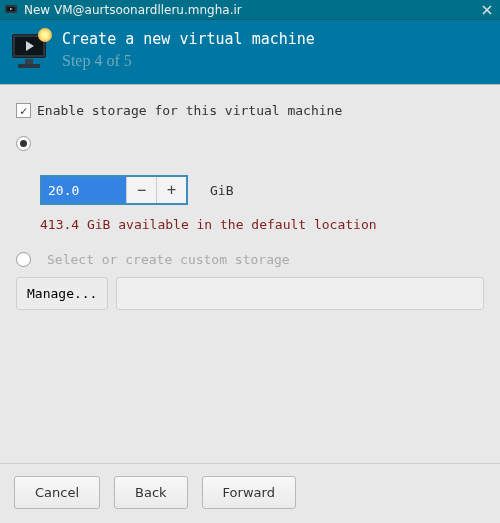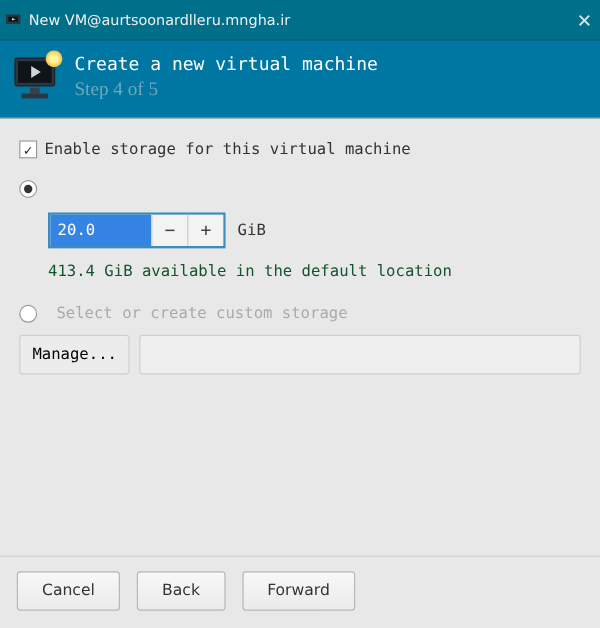--- a/index.html
+++ b/index.html
@@ -10,21 +10,21 @@
     color: #333;
     background: #e8e8e8;
     width: 500px;
     height: 523px;
     overflow: hidden;
     display: flex;
     flex-direction: column;
   }
   .titlebar {
     background: #006f8a;
-    height: 34px;
+    height: 20px;
     display: flex;
     align-items: center;
     color: #e0e0e0;
     padding: 0 4px;
     font-size: 12px;
     border-bottom: 1px solid #005a70;
   }
   .titlebar .appicon {
     width: 14px; height: 14px;
     margin-right: 6px;
@@ -104,21 +104,21 @@
   }
   .radio {
     width: 15px; height: 15px;
     border: 1px solid #9a9a9a;
     border-radius: 50%;
     background: #fff;
     display: flex; align-items: center; justify-content: center;
   }
   .radio .dot { width: 7px; height: 7px; border-radius: 50%; background: #333; }
   .indent1 { margin-left: 24px; }
-  .spinner-row { display: flex; align-items: center; gap: 10px; margin-top: 12px; }
+  .spinner-row { display: flex; align-items: center; gap: 22px; margin-top: 24px; }
   .spinner {
     display: flex;
     border: 2px solid #3c8dbc;
     background: #fff;
     height: 30px;
   }
   .spinner input {
     border: none; outline: none;
     width: 84px; padding: 0 6px;
     font-family: "DejaVu Sans Mono", monospace;
@@ -131,21 +131,21 @@
     width: 30px;
     border-left: 1px solid #ccc;
     background: #f3f3f3;
     display: flex; align-items: center; justify-content: center;
     font-size: 15px; color: #444;
     cursor: pointer;
   }
   .unit-label { color: #333; }
   .hint {
     margin-top: 12px; margin-left: 24px;
-    color: #14532d;
+    color: #7f1d1d;
   }
   .radio-row2 { margin-top: 20px; display: flex; align-items: center; gap: 16px; }
   .disabled-text { color: #aaa; }
   .storage-row { margin-top: 10px; margin-left: 0; display: flex; gap: 8px; }
   .manage-btn {
     background: #ececec;
     border: 1px solid #cfcfcf;
     border-radius: 3px;
     padding: 8px 10px;
     color: #000000;

